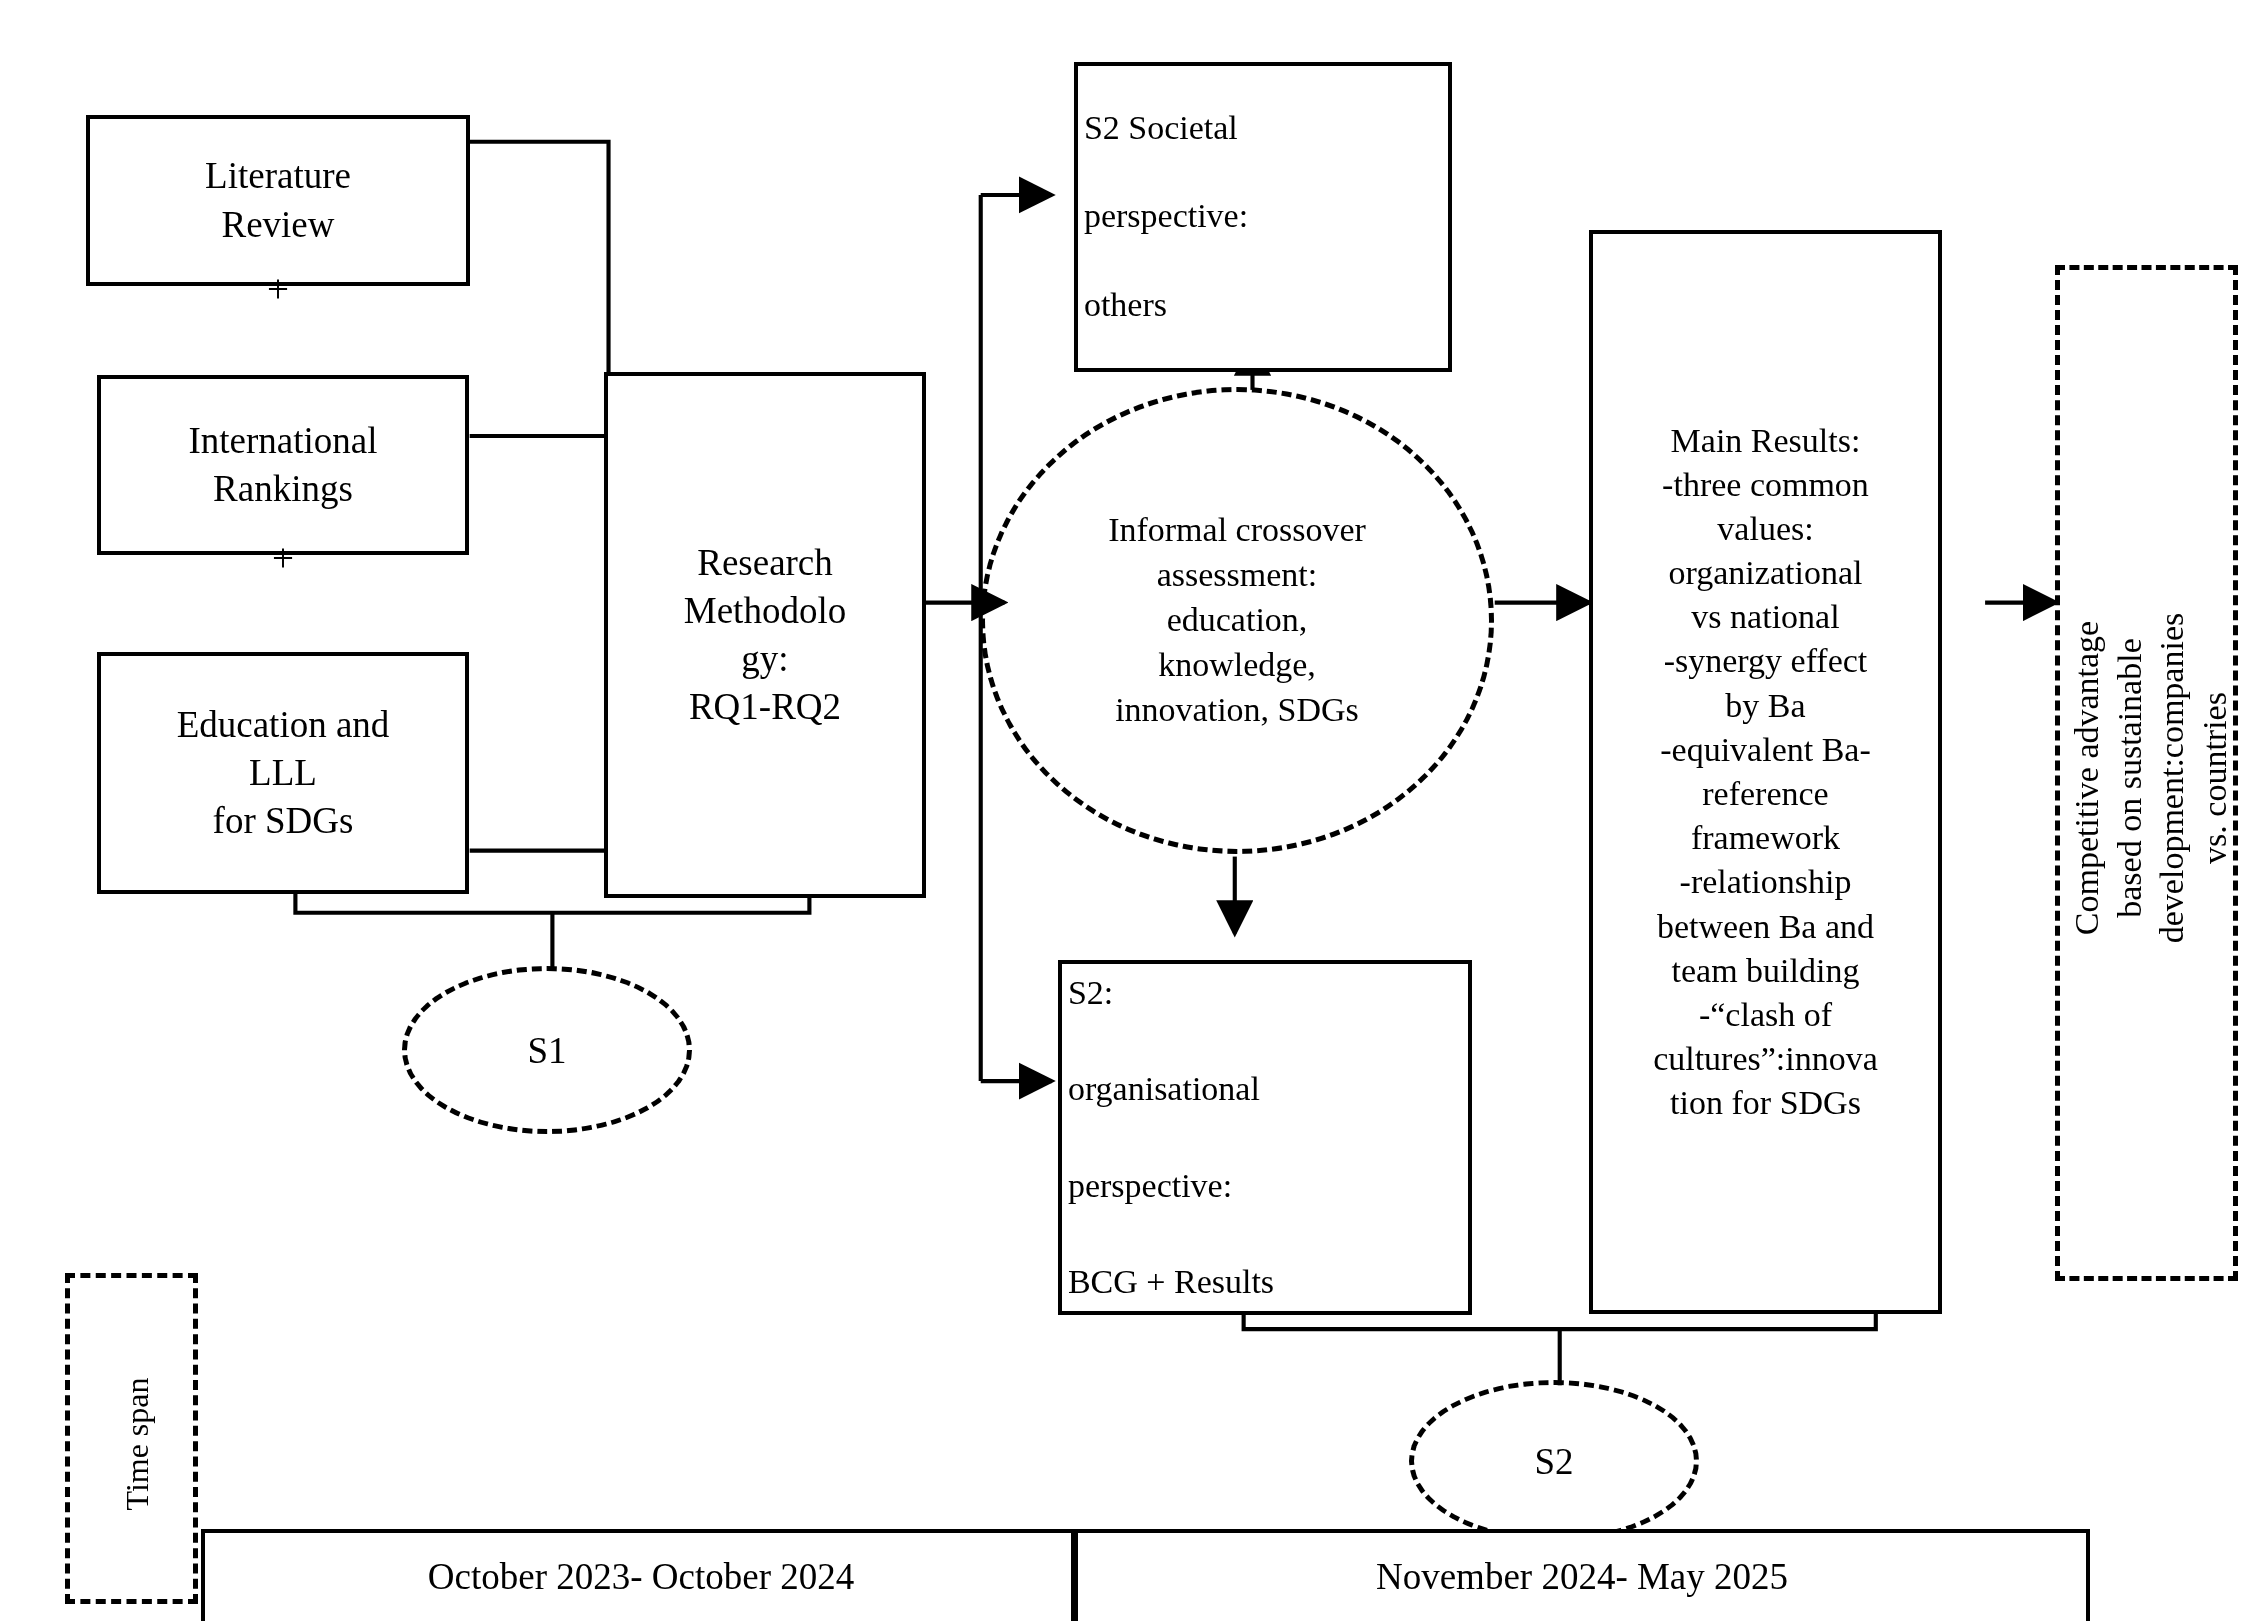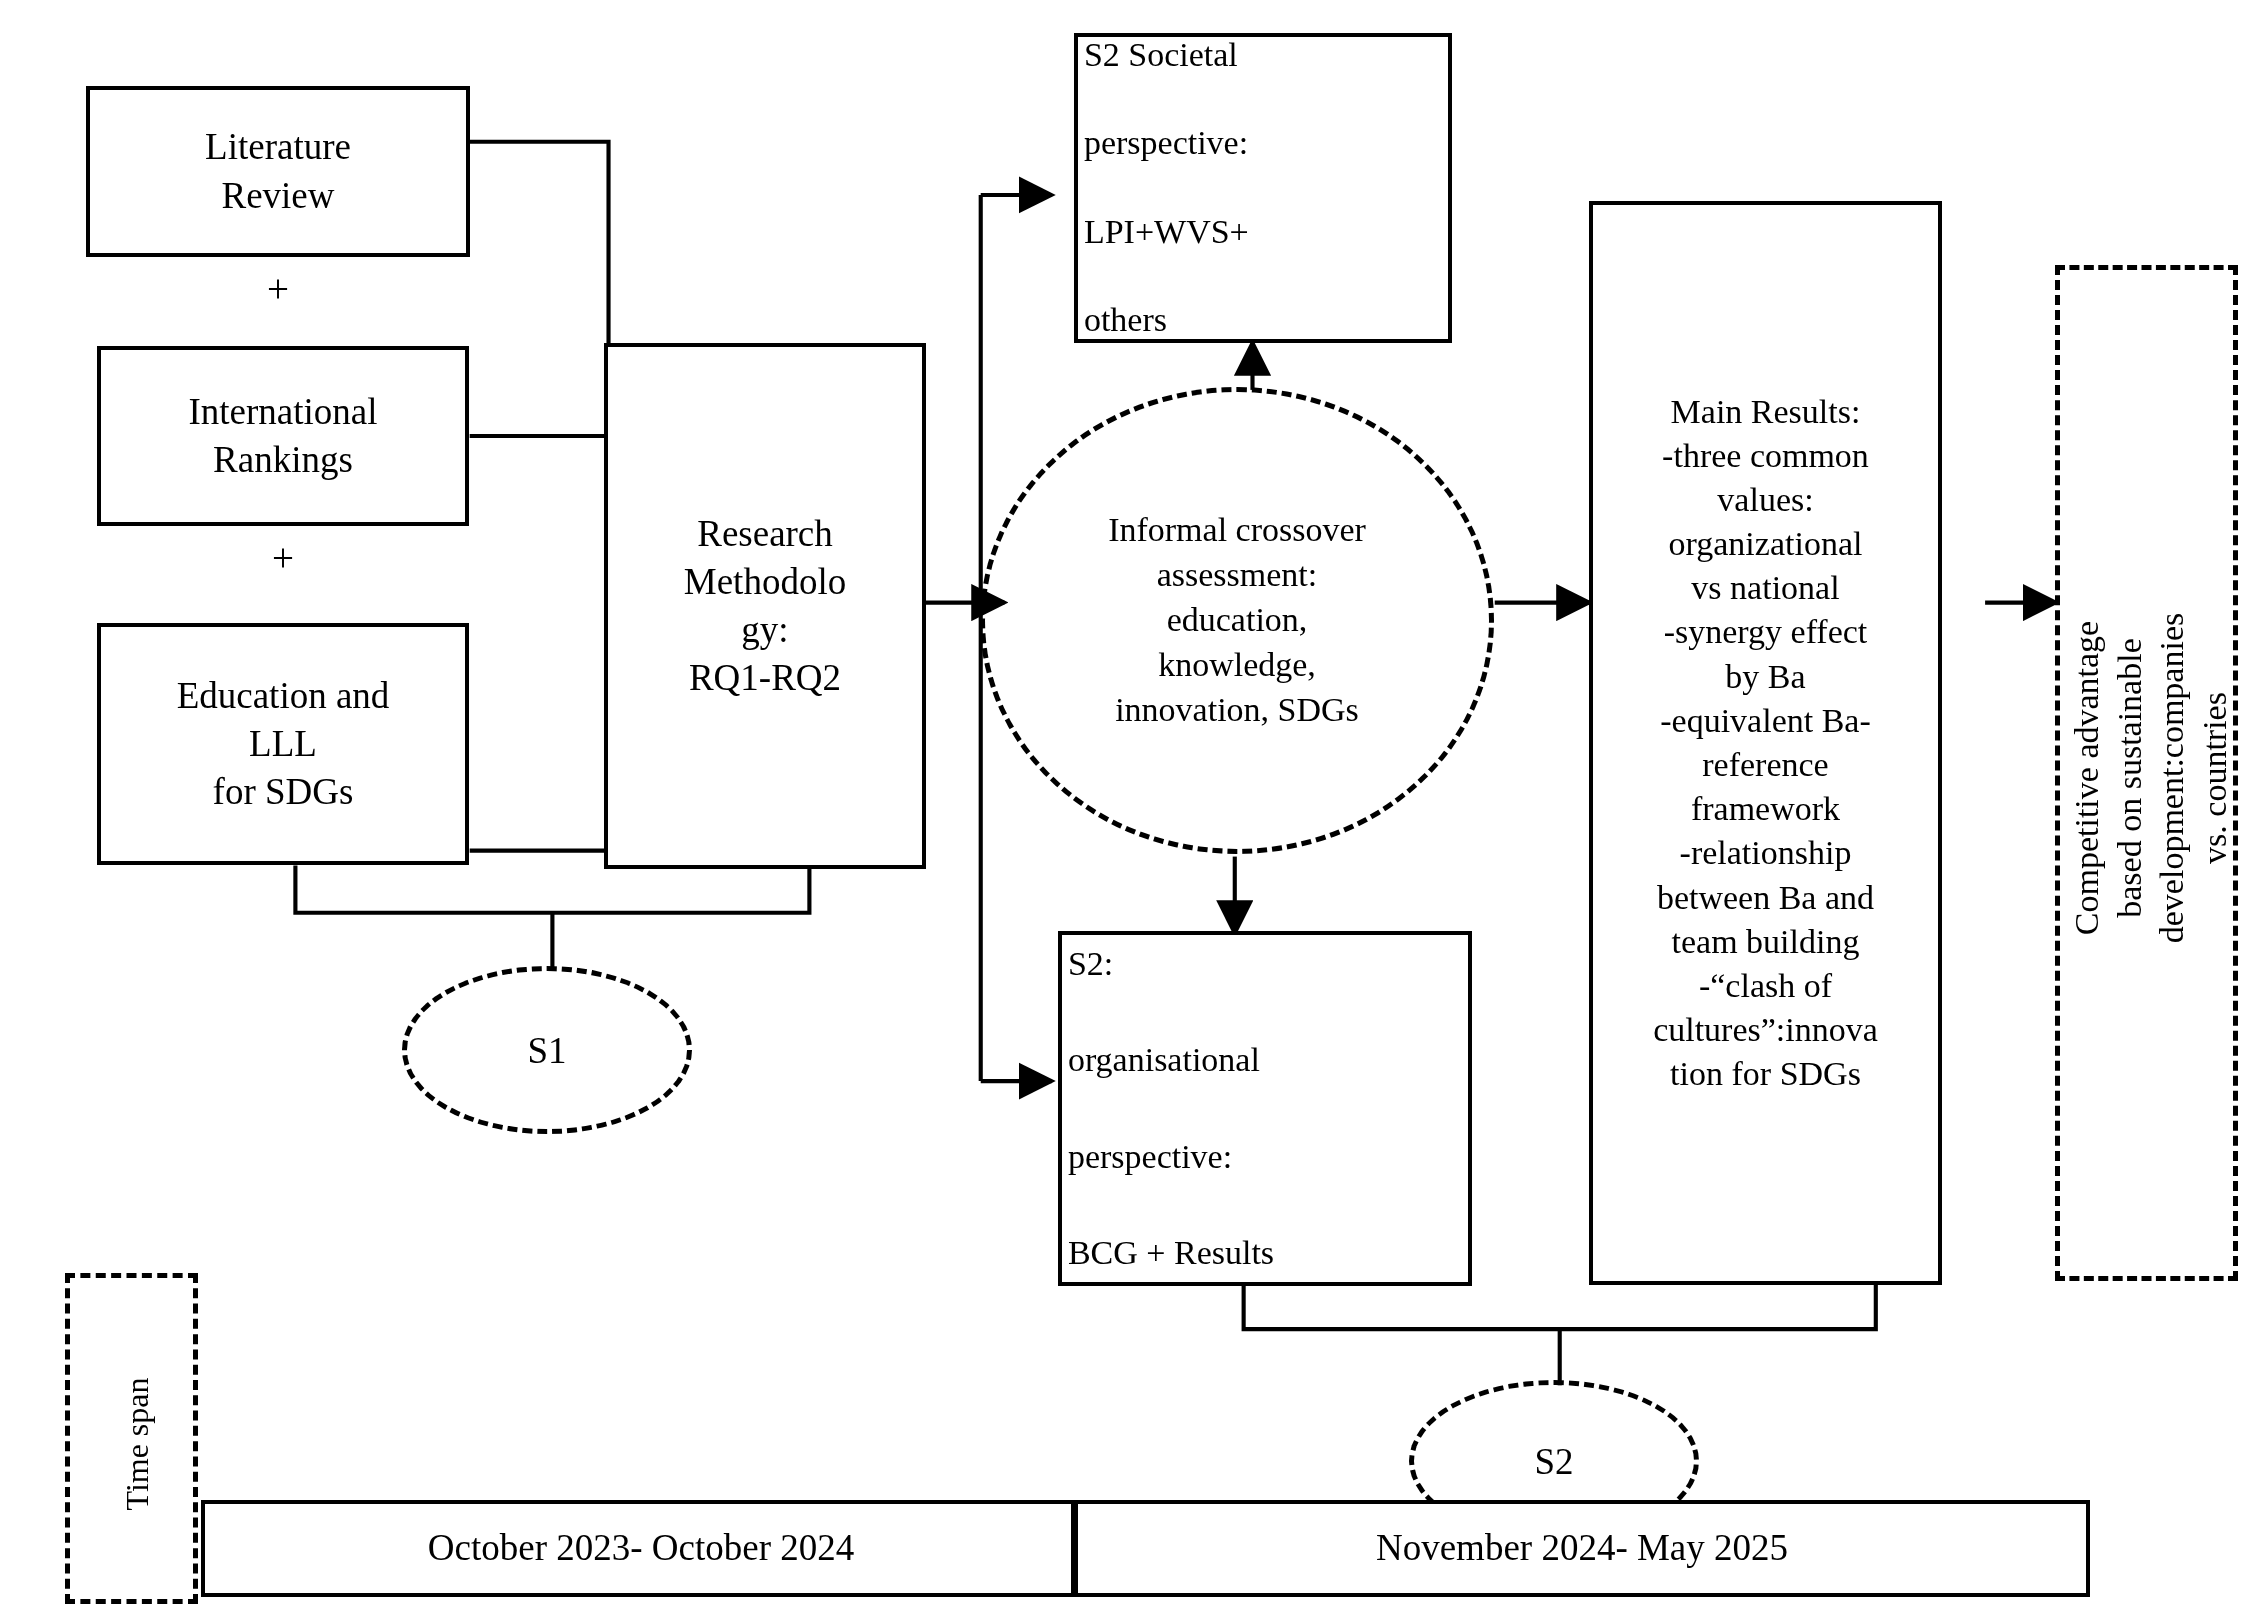--- a/index.html
+++ b/index.html
@@ -27,20 +27,21 @@
   .box {
     position: absolute;
     box-sizing: border-box;
     border: 4.1px solid #000000;
     background: #ffffff;
     display: flex;
     align-items: center;
     justify-content: center;
     text-align: center;
     line-height: 1.30;
+    margin-top: 29px;
   }
   .box .txt {
     white-space: pre-line;
     display: block;
     width: 100%;
     padding: 0 5.9px;
     box-sizing: border-box;
   }
   .dashbox {
     position: absolute;
@@ -165,21 +166,20 @@
   </div>
 
   <div class="ellipse fs-big" style="left:402px; top:966px; width:290px; height:168px;">
     <span>S1</span>
   </div>
 
   <div class="box fs-mid" style="left:1074px; top:32.5px; width:378px; height:310px;">
     <span class="txt leftal">
       <span style="display:block;">S2        Societal</span>
       <span style="display:block;">perspective:</span>
-      <span style="display:block;">LPI+WVS+</span>
       <span style="display:block;">others</span>
     </span>
   </div>
 
   <div class="ellipse fs-mid" style="left:980px; top:387px; width:514px; height:467px;">
     <span class="txt" style="white-space:pre-line; line-height:1.32;">Informal crossover
 assessment:
 education,
 knowledge,
 innovation, SDGs</span>

